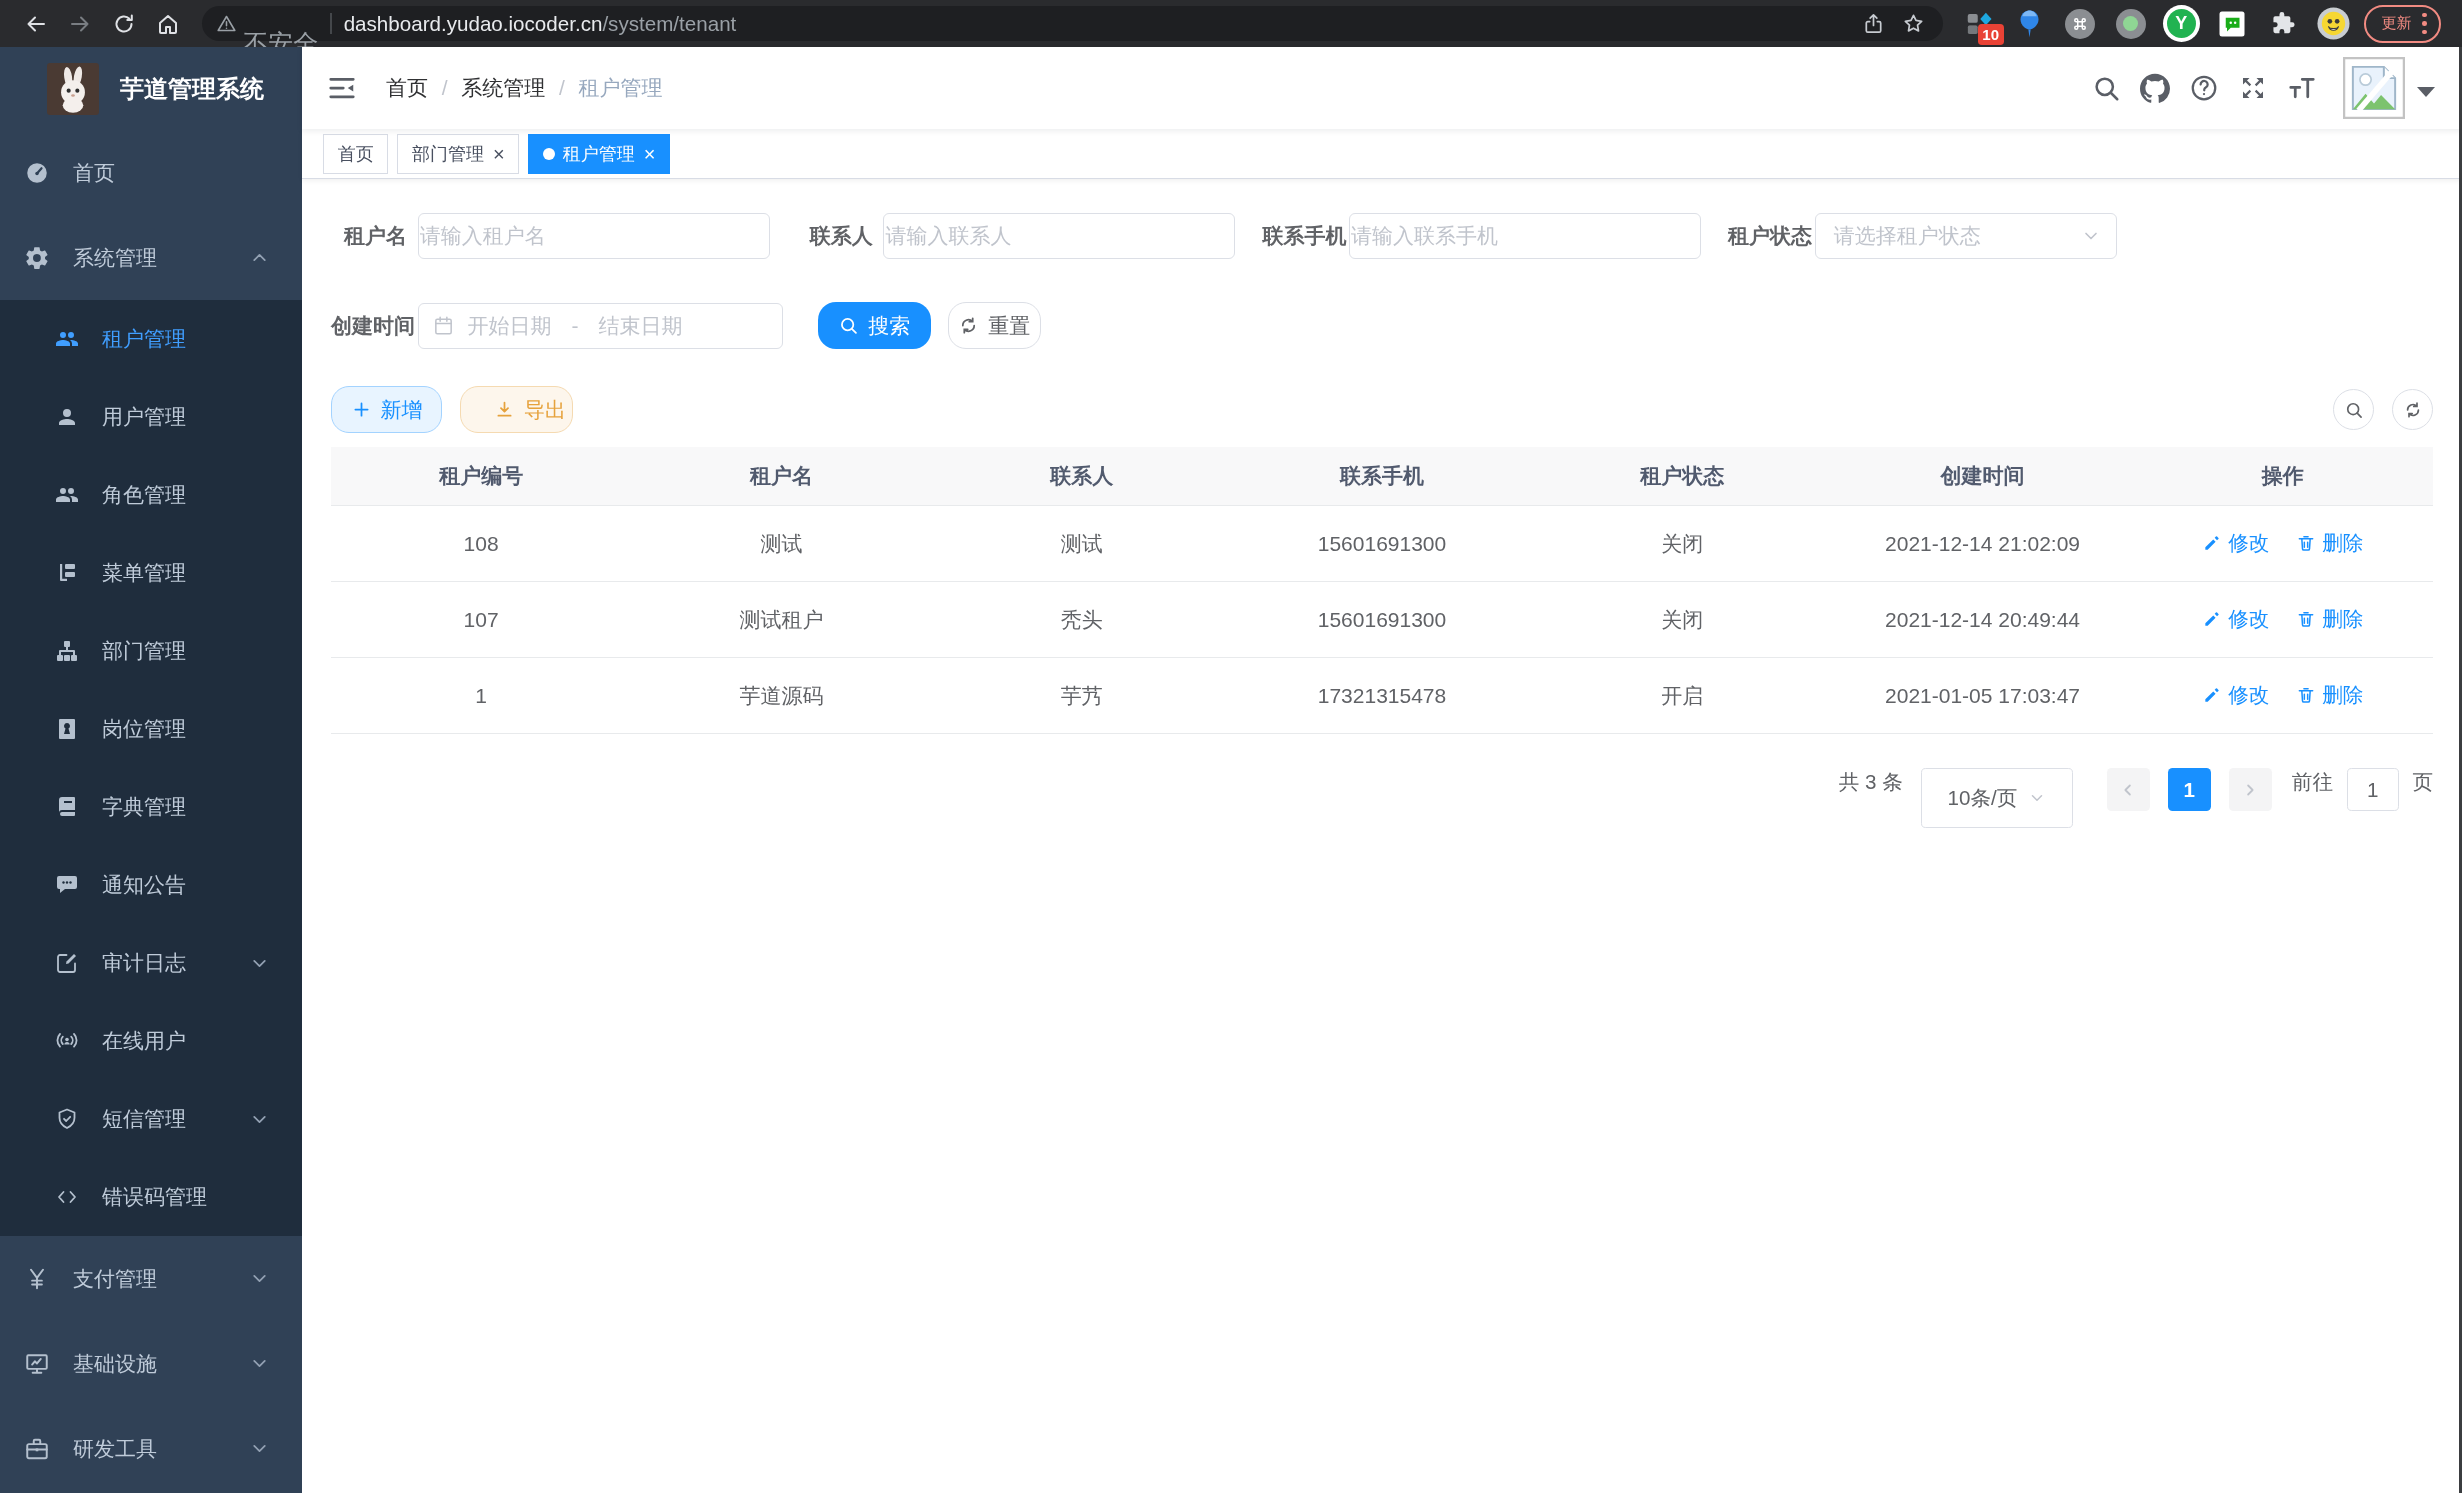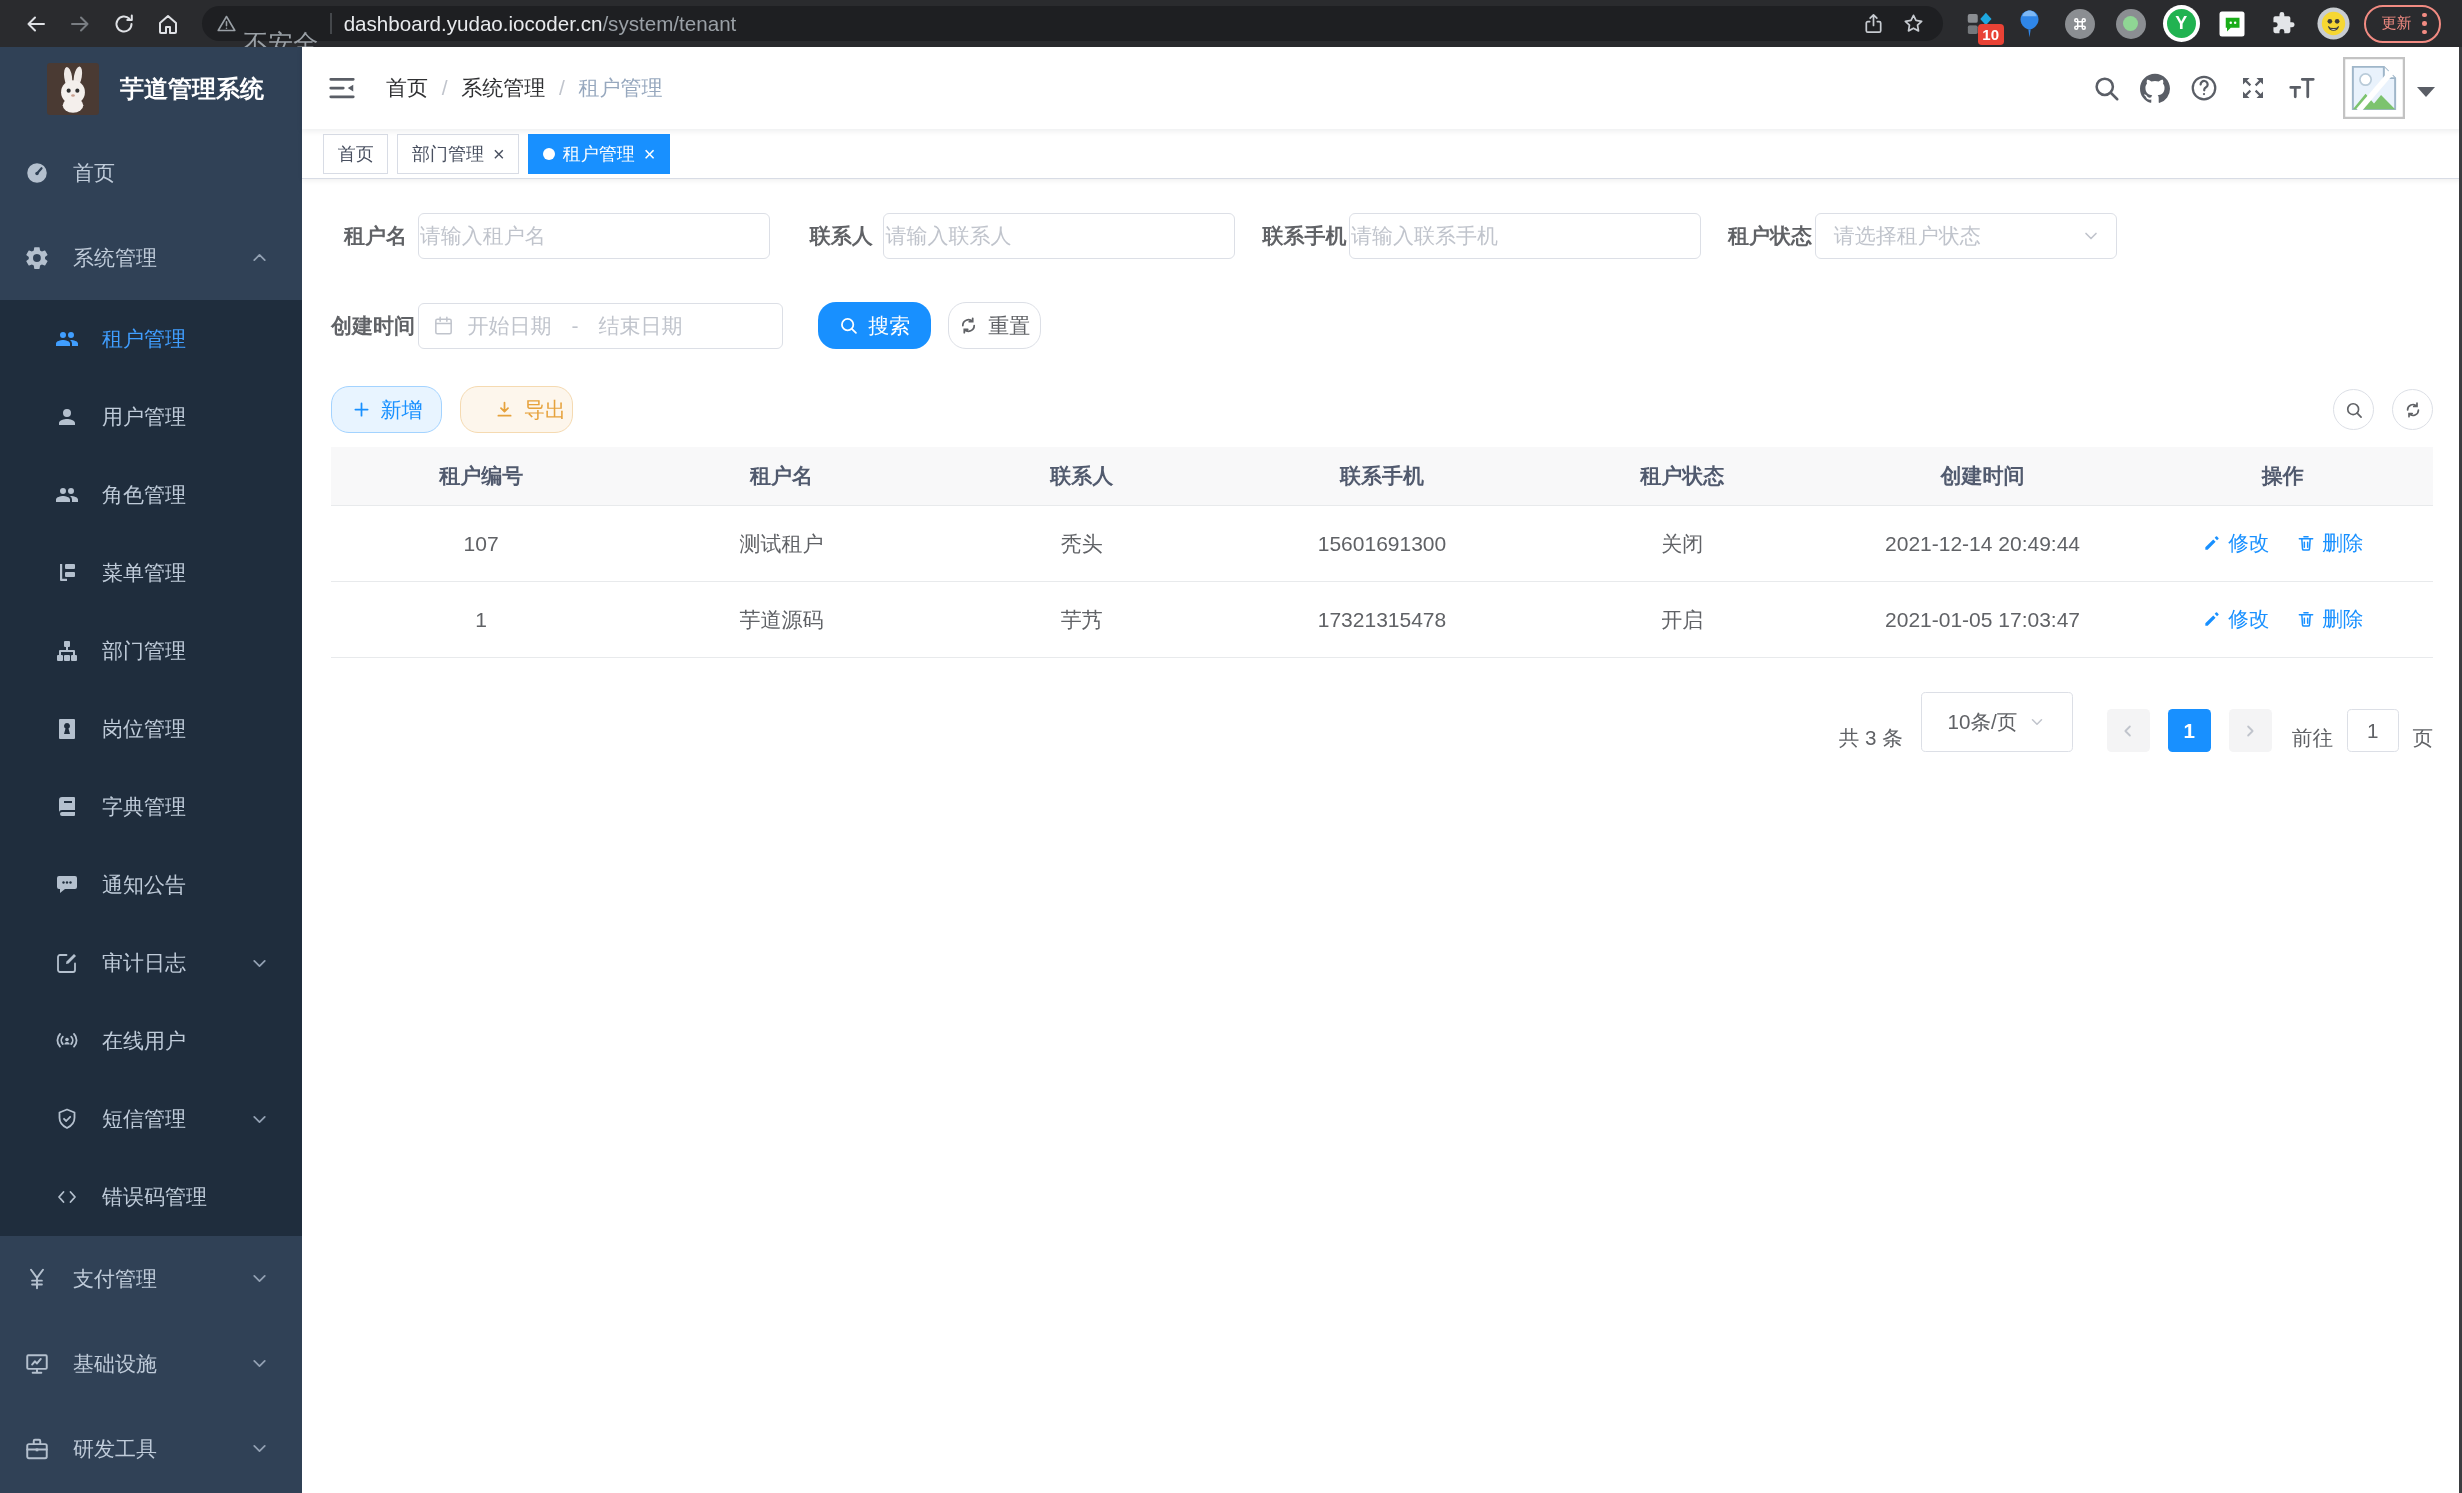--- a/index.html
+++ b/index.html
@@ -105,21 +105,21 @@
 
   
   table.grid { width:100%; border-collapse:collapse; table-layout:fixed; }
   .grid th { background:#f8f8f9; color:#515a6e; font-size:21px; font-weight:700; height:59px; border-bottom:1.5px solid #e8eaec; text-align:center; }
   .grid td { height:76px; font-size:21px; color:#606266; border-bottom:1.5px solid #e8eaec; text-align:center; white-space:nowrap; }
   .cell-link { color:#1890ff; font-size:20.6px; display:inline-flex; align-items:center; gap:6px; cursor:pointer; }
   .cell-link svg { width:20px; height:20px; }
   .cell-link + .cell-link { margin-left:21px; }
 
   
-  .pagination { display:flex; align-items:flex-end; justify-content:flex-end; margin-top:34px; font-size:20.6px; color:#606266; }
+  .pagination { display:flex; align-items:flex-start; justify-content:flex-end; margin-top:34px; font-size:20.6px; color:#606266; }
   .pg-total { margin-right:18px; }
   .pg-size { width:152px; height:60px; border:1.5px solid #dcdfe6; border-radius:4.6px; display:flex; align-items:center; justify-content:center; gap:10.7px; color:#606266; cursor:pointer; margin-right:34px; }
   .pg-size .sel-arrow { width:18px; height:18px; color:#c0c4cc; }
   .pg-size .sel-arrow svg { width:100%; height:100%; }
   .pg-btn { width:43px; height:43px; border-radius:4.6px; background:#f4f4f5; color:#c0c4cc; display:flex; align-items:center; justify-content:center; cursor:pointer; margin-right:18px; }
   .pg-btn svg { width:18px; height:18px; }
   .pg-num { width:43px; height:43px; border-radius:4.6px; background:#1890ff; color:#fff; font-weight:700; display:flex; align-items:center; justify-content:center; cursor:pointer; margin-right:18px; }
   .pg-goto { margin-left:20px; margin-right:13.7px; }
   .pg-input { width:52px; height:43px; border:1.5px solid #dcdfe6; border-radius:4.6px; text-align:center; font-size:20.6px; color:#606266; outline:none; margin-right:13.7px; background:#fff; }
 </style>
@@ -650,20 +650,42 @@
             <th>租户编号</th>
             <th>租户名</th>
             <th>联系人</th>
             <th>联系手机</th>
             <th>租户状态</th>
             <th>创建时间</th>
             <th>操作</th>
           </tr>
         </thead>
         <tbody id="table-body">
+  <tr>
+    <td>108</td>
+    <td>测试</td>
+    <td>测试</td>
+    <td>15601691300</td>
+    <td>关闭</td>
+    <td>2021-12-14 21:02:09</td>
+    <td>
+      <span class="cell-link">
+        <svg viewBox="0 0 24 24" fill="currentColor">
+                    <path d="M4 17.2V20h2.8l9.5-9.5-2.8-2.8zM19.7 7.3a1 1 0 0 0 0-1.4l-1.6-1.6a1 1 0 0 0-1.4 0l-1.5 1.5 2.8 2.8z"></path>
+                  </svg>
+        <span>修改</span>
+      </span>
+      <span class="cell-link">
+        <svg viewBox="0 0 24 24" fill="none" stroke="currentColor" stroke-width="1.8" stroke-linecap="round">
+                    <path d="M4 7h16M9.5 4.5h5M7 7l.8 12a1.5 1.5 0 0 0 1.5 1.4h5.4a1.5 1.5 0 0 0 1.5-1.4L17 7M10 11v6M14 11v6"></path>
+                  </svg>
+        <span>删除</span>
+      </span>
+    </td>
+  </tr>
 
   <tr>
     <td>107</td>
     <td>测试租户</td>
     <td>秃头</td>
     <td>15601691300</td>
     <td>关闭</td>
     <td>2021-12-14 20:49:44</td>
     <td>
       <span class="cell-link">

